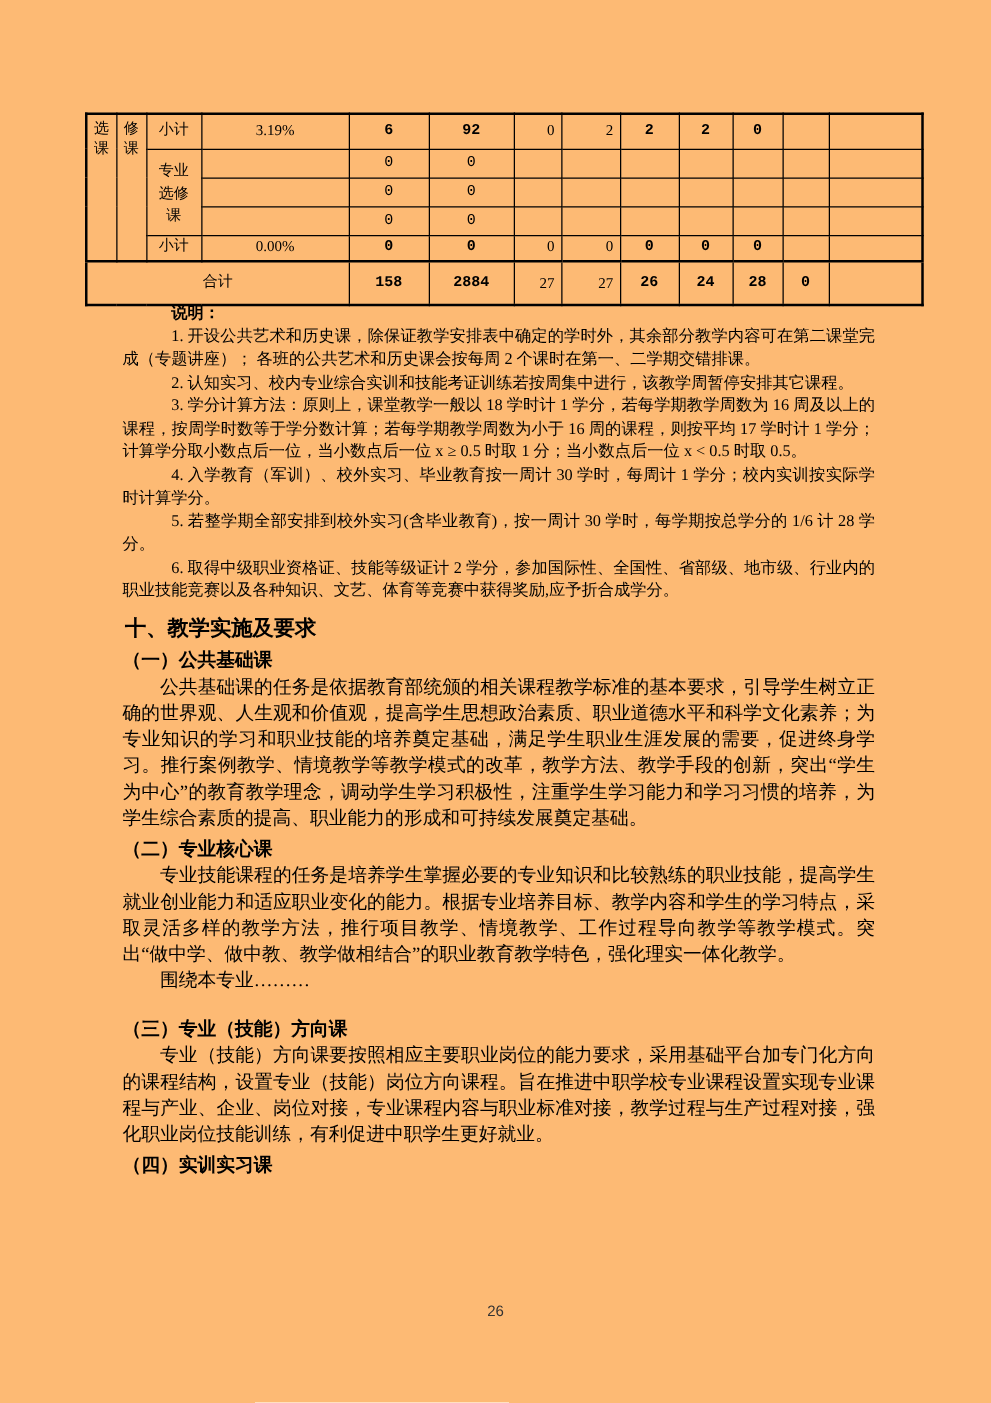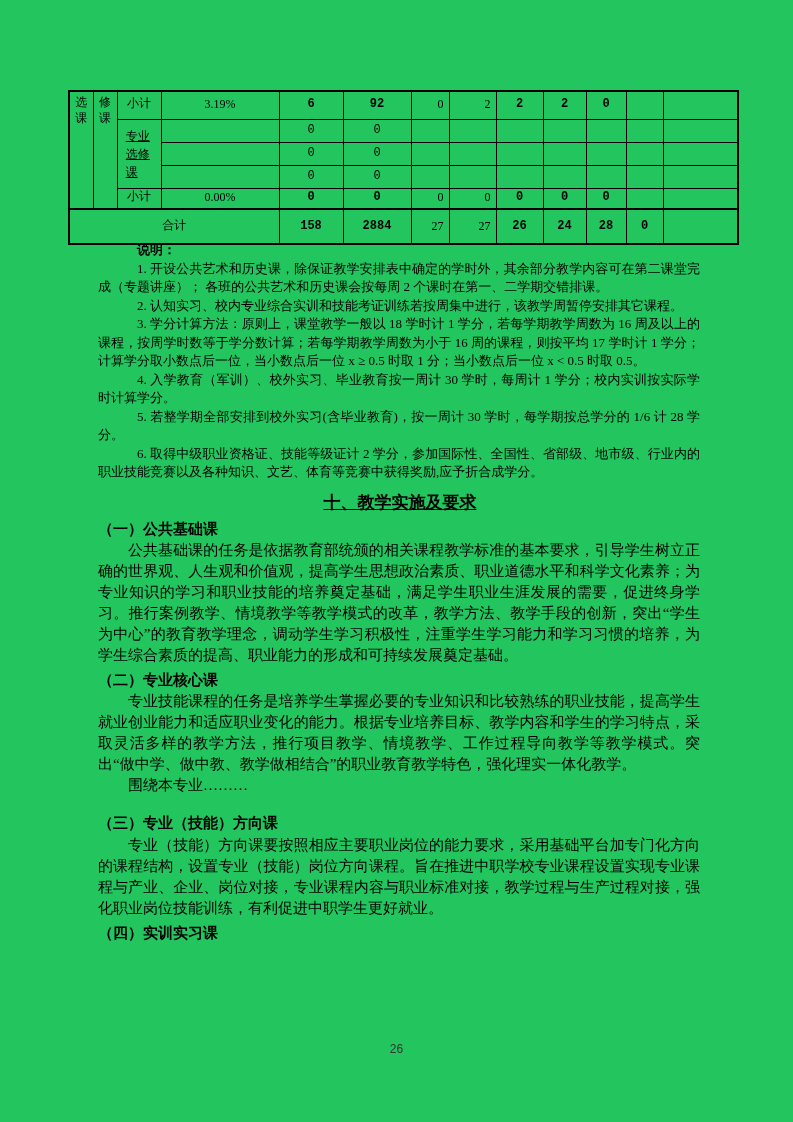--- a/index.html
+++ b/index.html
@@ -1,19 +1,19 @@
 <!DOCTYPE html>
 <html><head>
 <meta charset="utf-8">
 <style>
   * { box-sizing: border-box; }
   html,body { margin:0; padding:0; background:#fff; }
   .page {
     position:relative; width:793px; height:1122px; margin:0 auto;
-    background:#22c55e; color:#000;
+    background:#fdba74; color:#000;
     font-family:"Liberation Serif","DejaVu Serif",serif;
     overflow:hidden;
   }
 
   
   table.ctable {
     position:absolute; left:68px; top:90px; width:670px;
     border-collapse:collapse; table-layout:fixed;
     border:2px solid #000;
   }
@@ -22,38 +22,38 @@
     font-size:12px; line-height:1.15; vertical-align:middle;
     overflow:hidden; white-space:nowrap;
   }
   .ctable tr.r1 td { height:28px; }
   .ctable tr.rg td { height:23px; }
   .ctable tr.r5 td { height:21px; }
   .ctable tr.rt6 td { height:35px; border-top:2px solid #000; }
   td.vert { vertical-align:top; text-align:center; padding-top:2px; }
   td.vert span { display:inline-block; width:1em; word-break:break-all; line-height:1.35; white-space:normal; }
   td.grp { text-align:center; white-space:normal; }
-  td.grp span { display:inline-block; width:2.2em; word-break:break-all; line-height:1.5; text-align:left;text-decoration:underline; }
+  td.grp span { display:inline-block; width:2.2em; word-break:break-all; line-height:1.5; text-align:center; }
   .b { font-weight:bold; }
   .ctr { text-align:center;font-family:Liberation Mono, monospace; }
   .rgt { text-align:right; padding-right:5px !important; }
   .lft { text-align:center; }
 
   
   .content {
     position:absolute; left:98px; top:241px; width:602px;
     text-align:justify;
   }
   .notes { font-size:13px; line-height:18.5px; }
   .notes-title { font-weight:bold; text-indent:3em; margin:0; }
   .note-item { margin:0; text-indent:3em; }
 
   .main-heading {
     margin:9px 0 0 2px; font-weight:bold;
-    font-size:17px; line-height:24px; text-align:center;text-decoration:underline;
+    font-size:17px; line-height:24px; text-align:left;
   }
   .sub-heading {
     margin:4px 0 0 0; font-weight:bold;
     font-size:15px; line-height:21px; text-align:left;
   }
   .sub-heading.spaced { margin-top:18px;font-family:Liberation Mono, monospace; }
   .body-p { margin:0; font-size:15px; line-height:21px; text-indent:2em; }
 
   .footer {
     position:absolute; left:0; top:1042px; width:100%;

